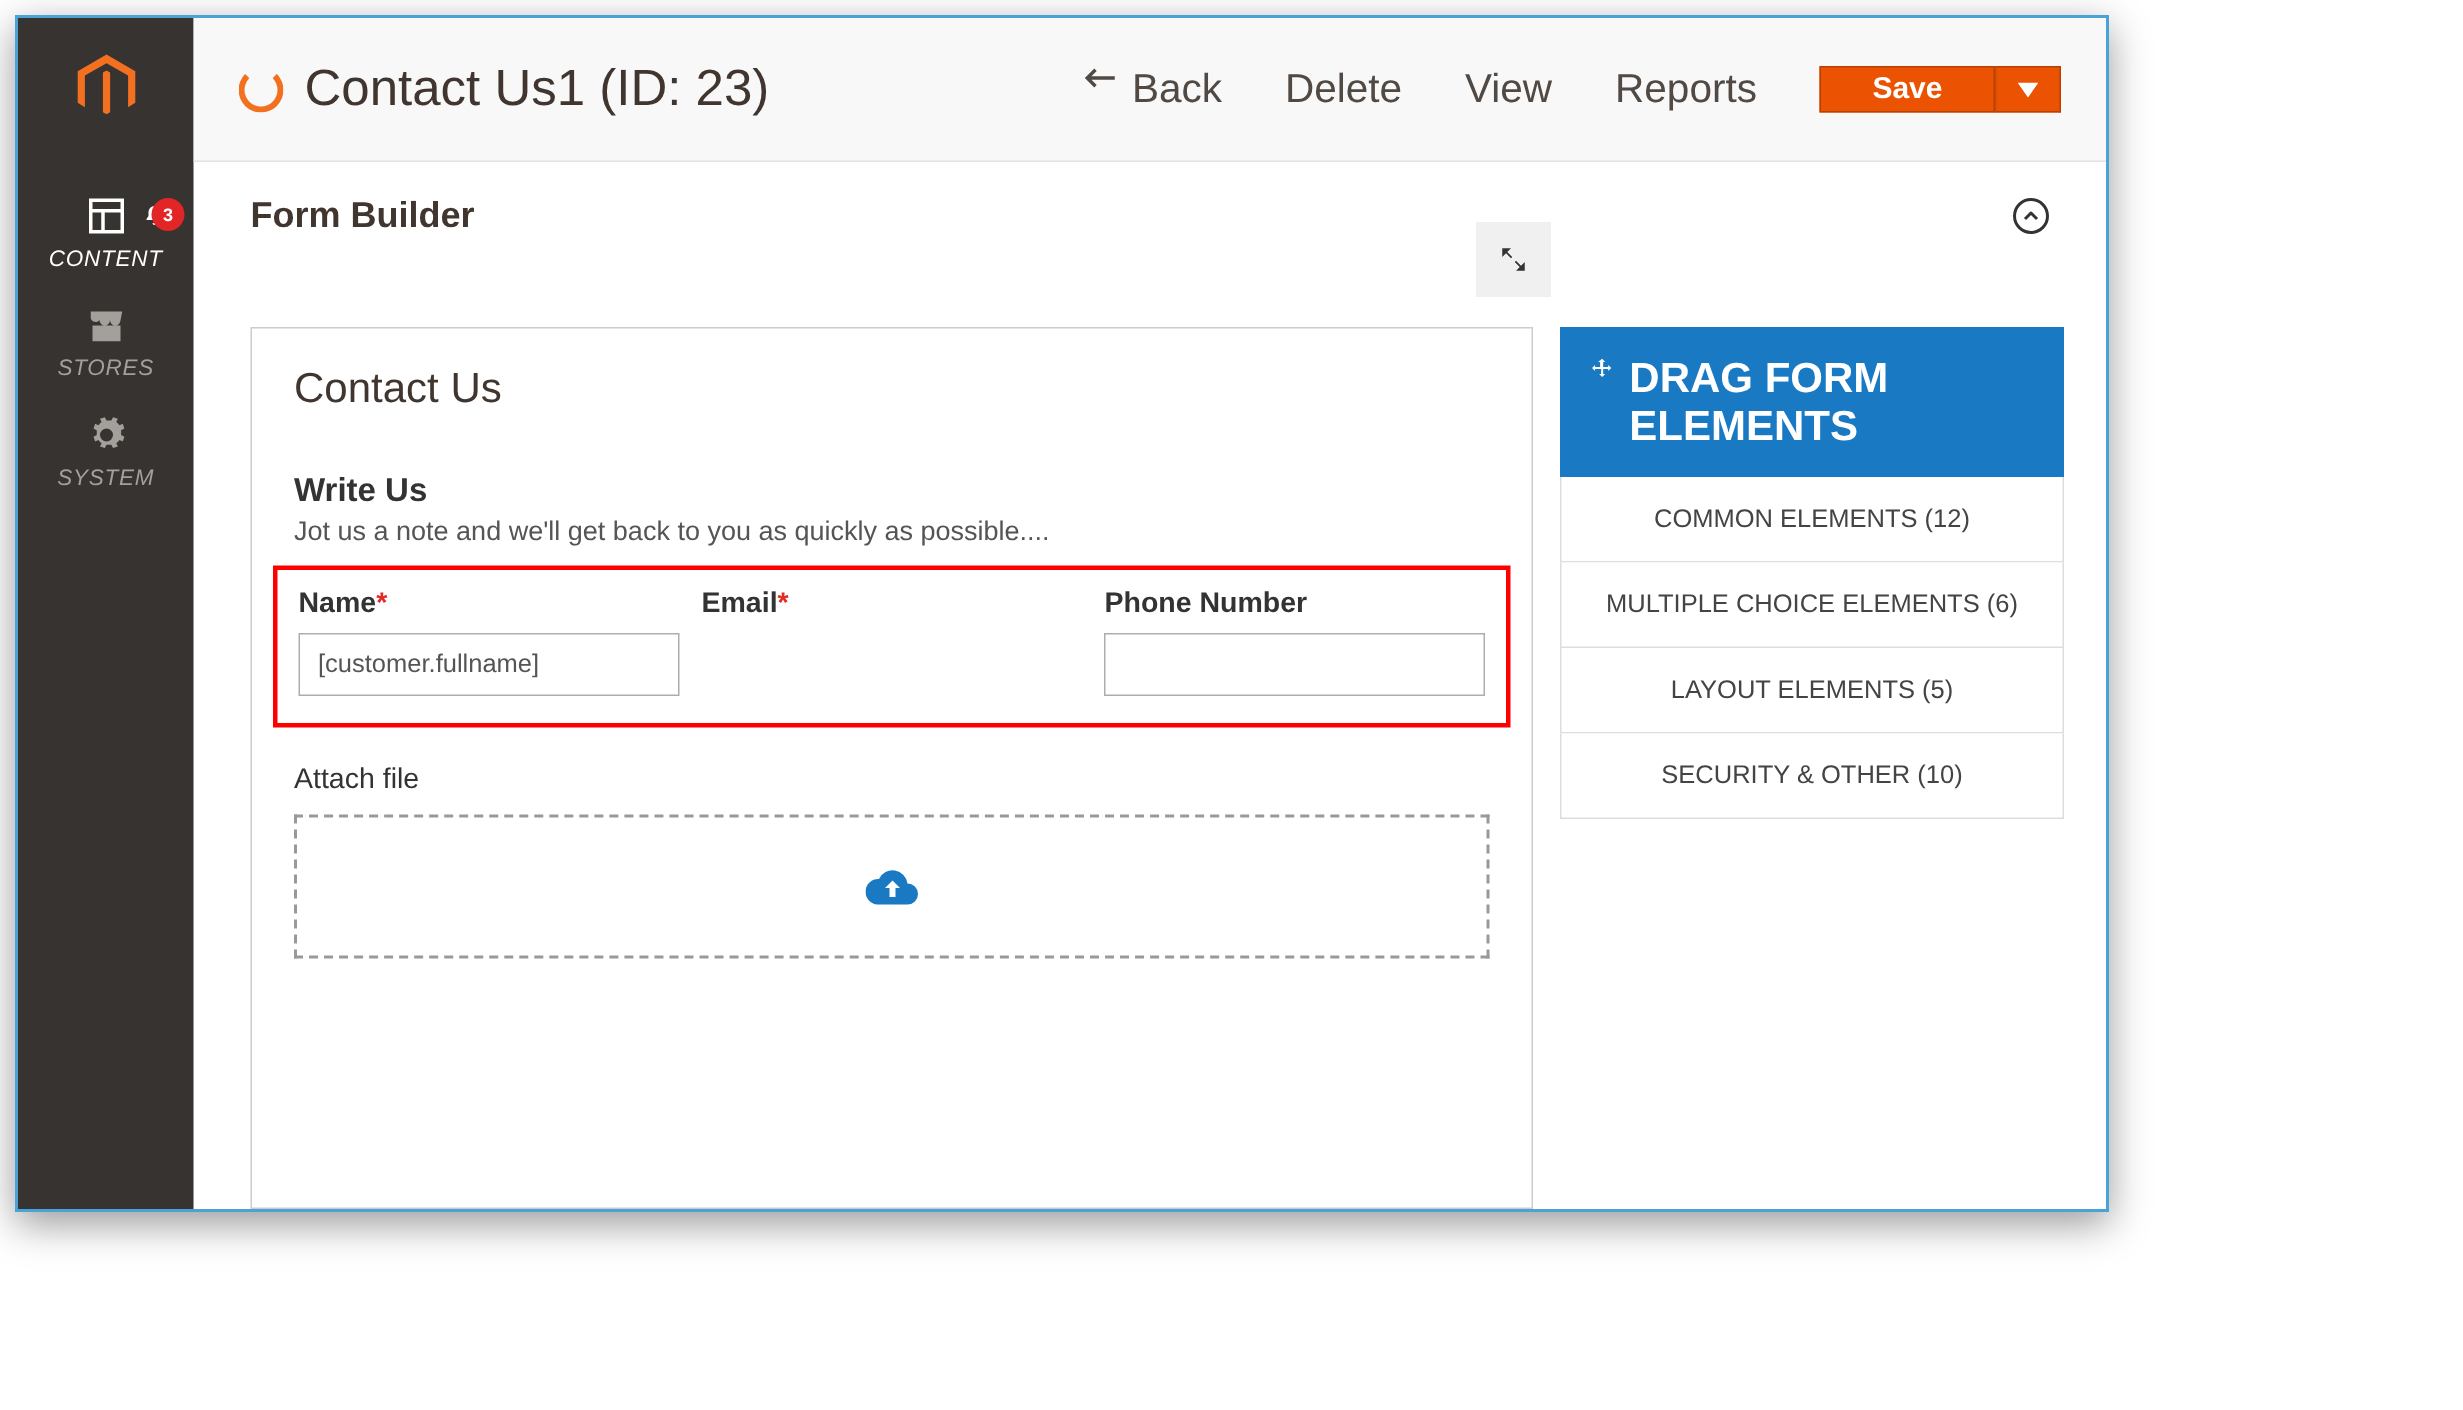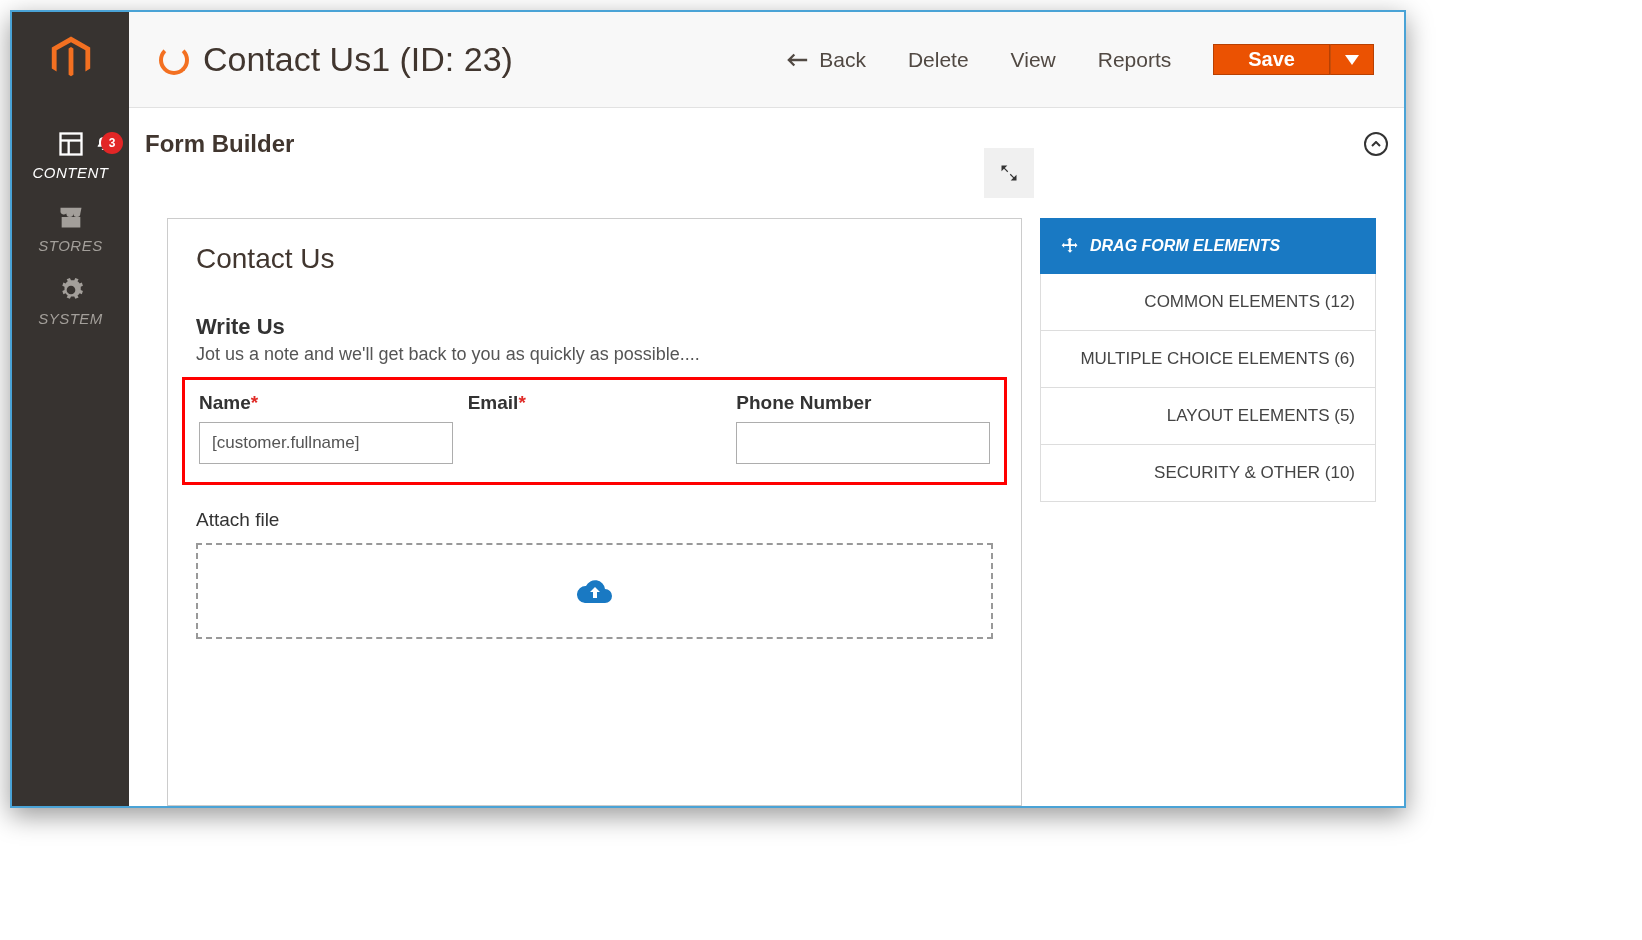--- a/index.html
+++ b/index.html
@@ -113,26 +113,25 @@
       font-size: 34px;
       font-weight: 400;
       color: #41362f;
     }
     .header-actions {
       display: flex;
       align-items: center;
       gap: 42px;
     }
     .header-link {
-      font-size: 21px;
+      font-size: 27px;
       color: #514943;
       cursor: pointer;
       font-weight: 500;
       display: flex;
-      align-items: center;
       gap: 10px;
     }
     .save-group {
       display: flex;
     }
     .save-btn {
       background: #eb5202;
       color: #fff;
       border: 1px solid #b84002;
       font-size: 20px;
@@ -148,21 +147,21 @@
       cursor: pointer;
       display: flex;
       align-items: center;
       justify-content: center;
     }
     
     .section-header {
       display: flex;
       align-items: center;
       justify-content: space-between;
-      padding: 22px 16px 16px;
+      padding: 22px 38px 16px;
       text-align: center;
     }
     .section-title {
       font-size: 24px;
       font-weight: 700;
       color: #41362f;
     }
     .collapse-btn {
       width: 24px;
       height: 24px;
@@ -269,34 +268,32 @@
     
     .elements-panel {
       width: 336px;
       margin-top: 44px;
       flex-shrink: 0;
     }
     .panel-header {
       background: #1979c3;
       color: #fff;
       padding: 18px 20px;
-      font-size: 16px;
+      font-size: 28px;
       font-weight: 600;
       display: flex;
-      align-items: center;
       gap: 10px;
-      font-style: italic;
     }
     .panel-item {
       border: 1px solid #ddd;
       border-top: none;
       padding: 18px 20px;
       font-size: 17px;
       color: #444;
-      text-align: right;
+      text-align: center;
       cursor: pointer;
       background: #fff;
     }
   </style>
 </head>
 <body>
 
 <div class="app-container">
   <div class="sidebar">
     <div class="logo">

